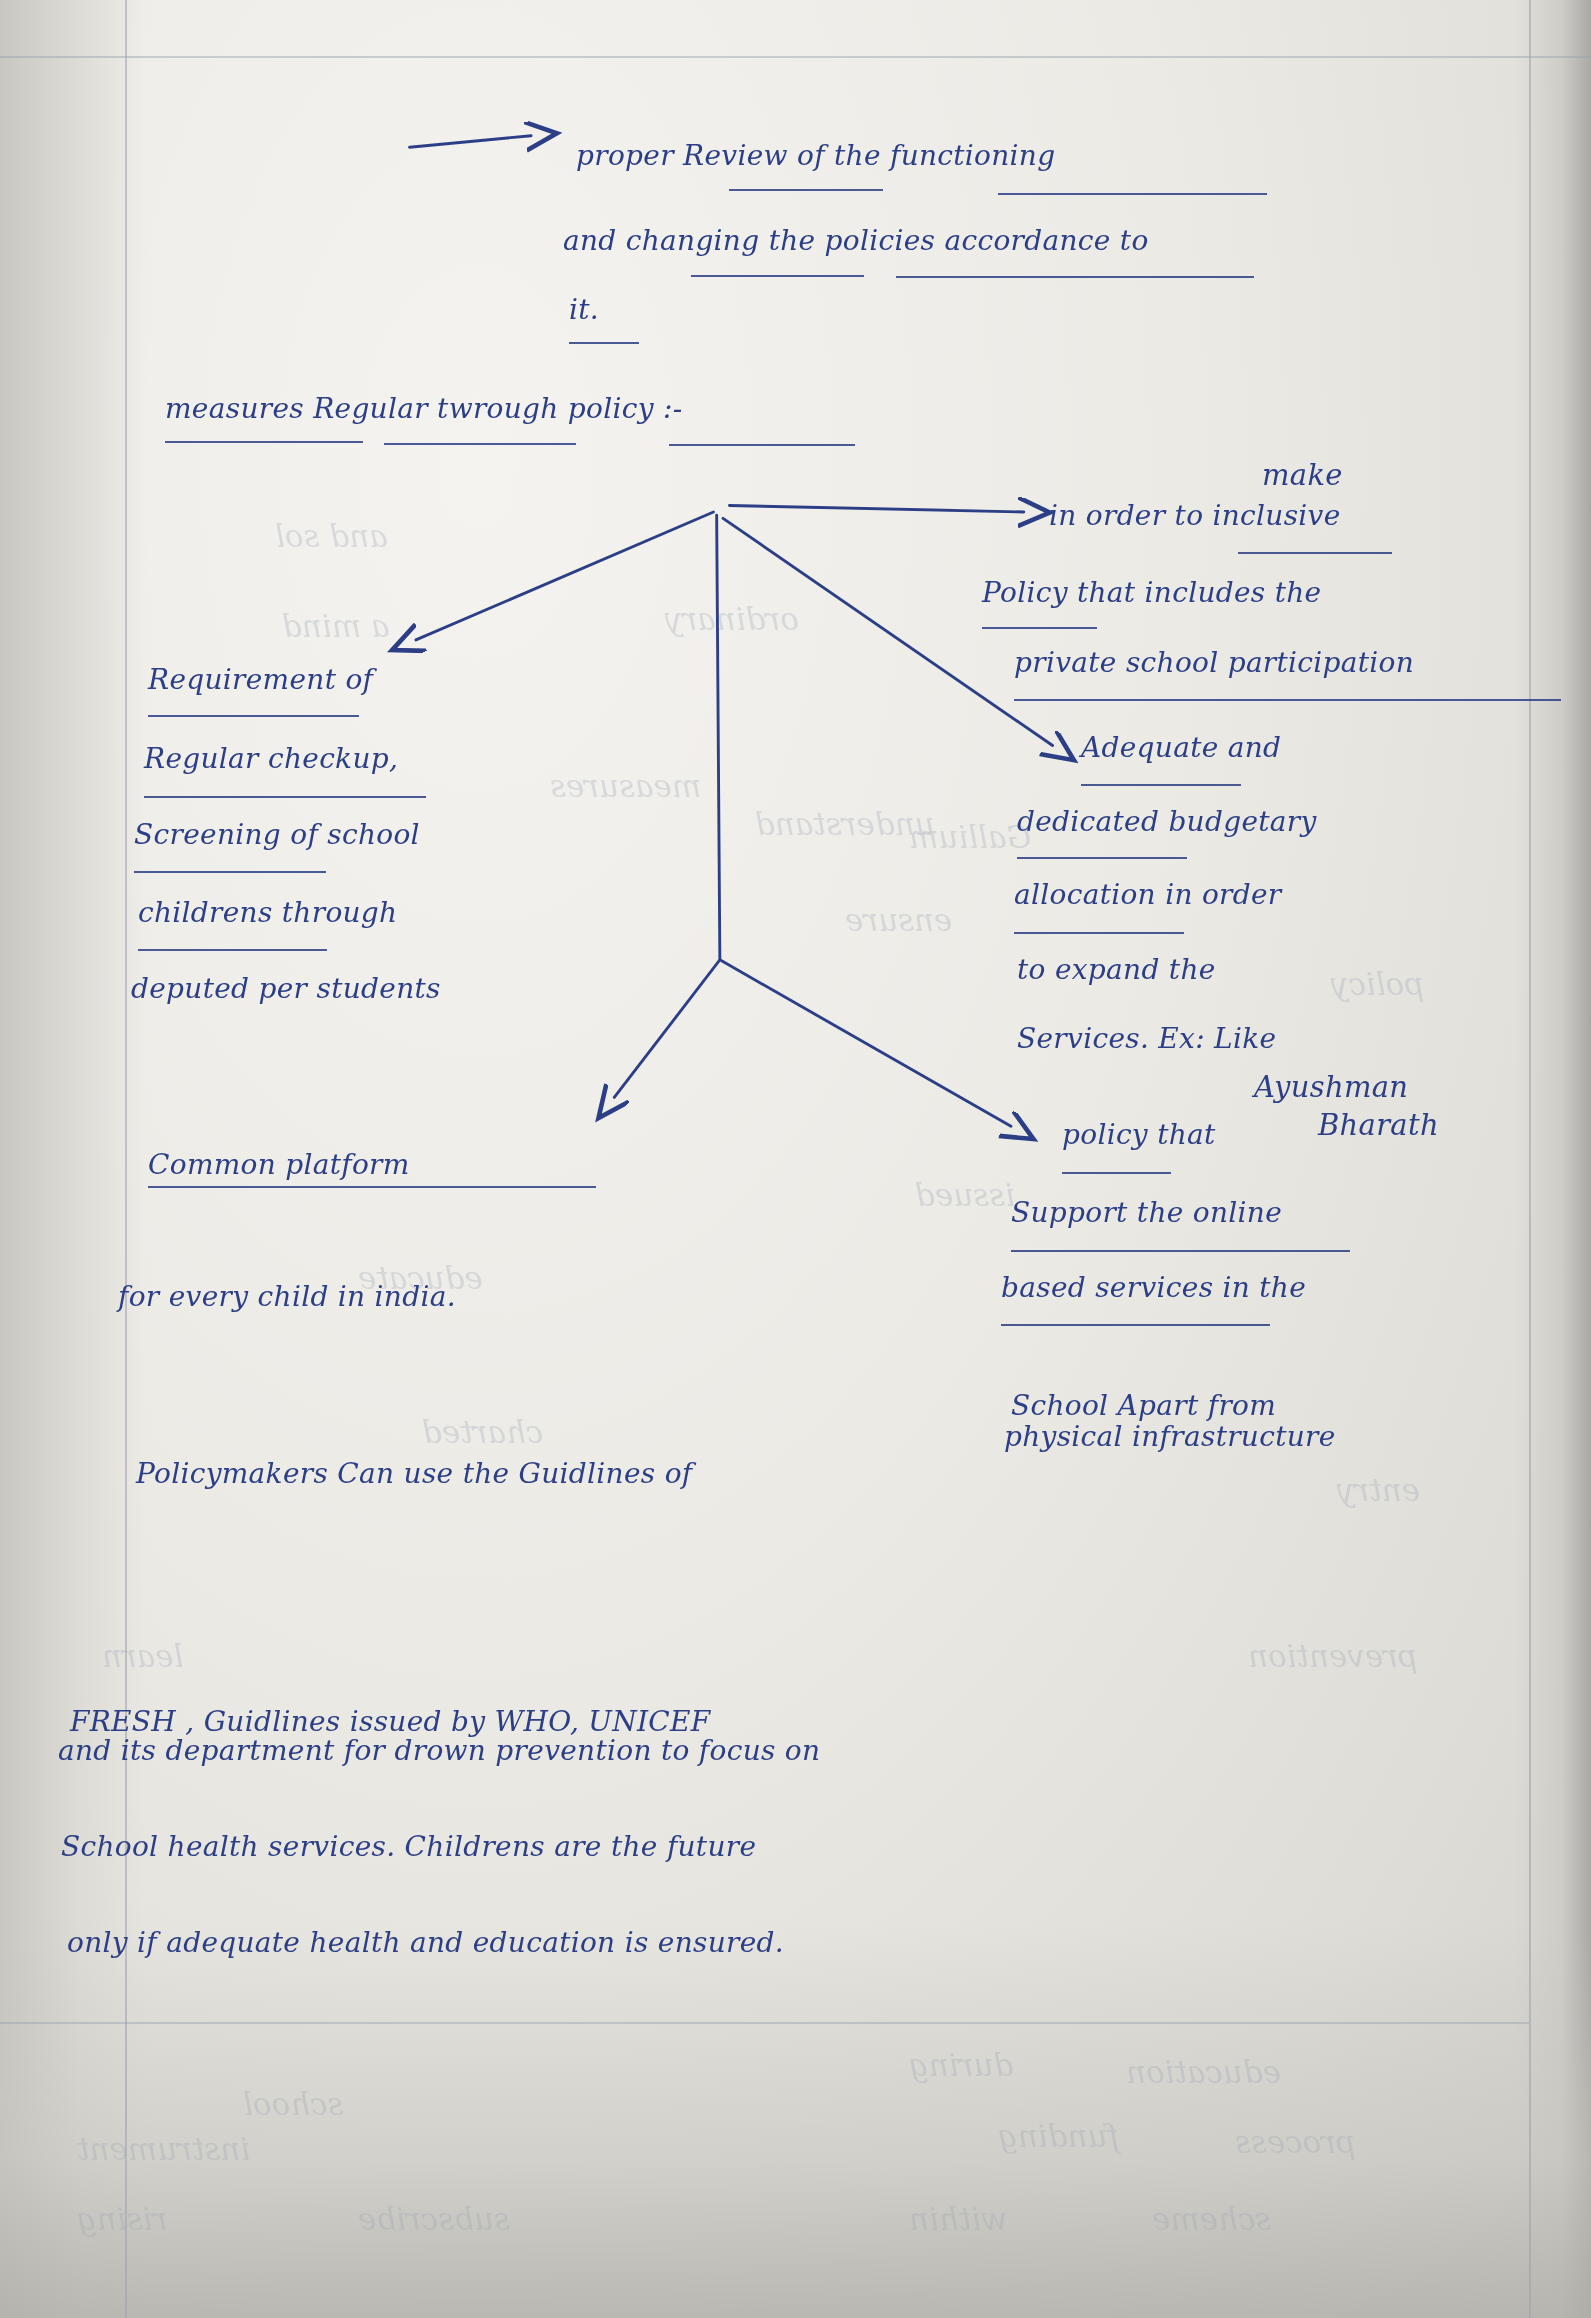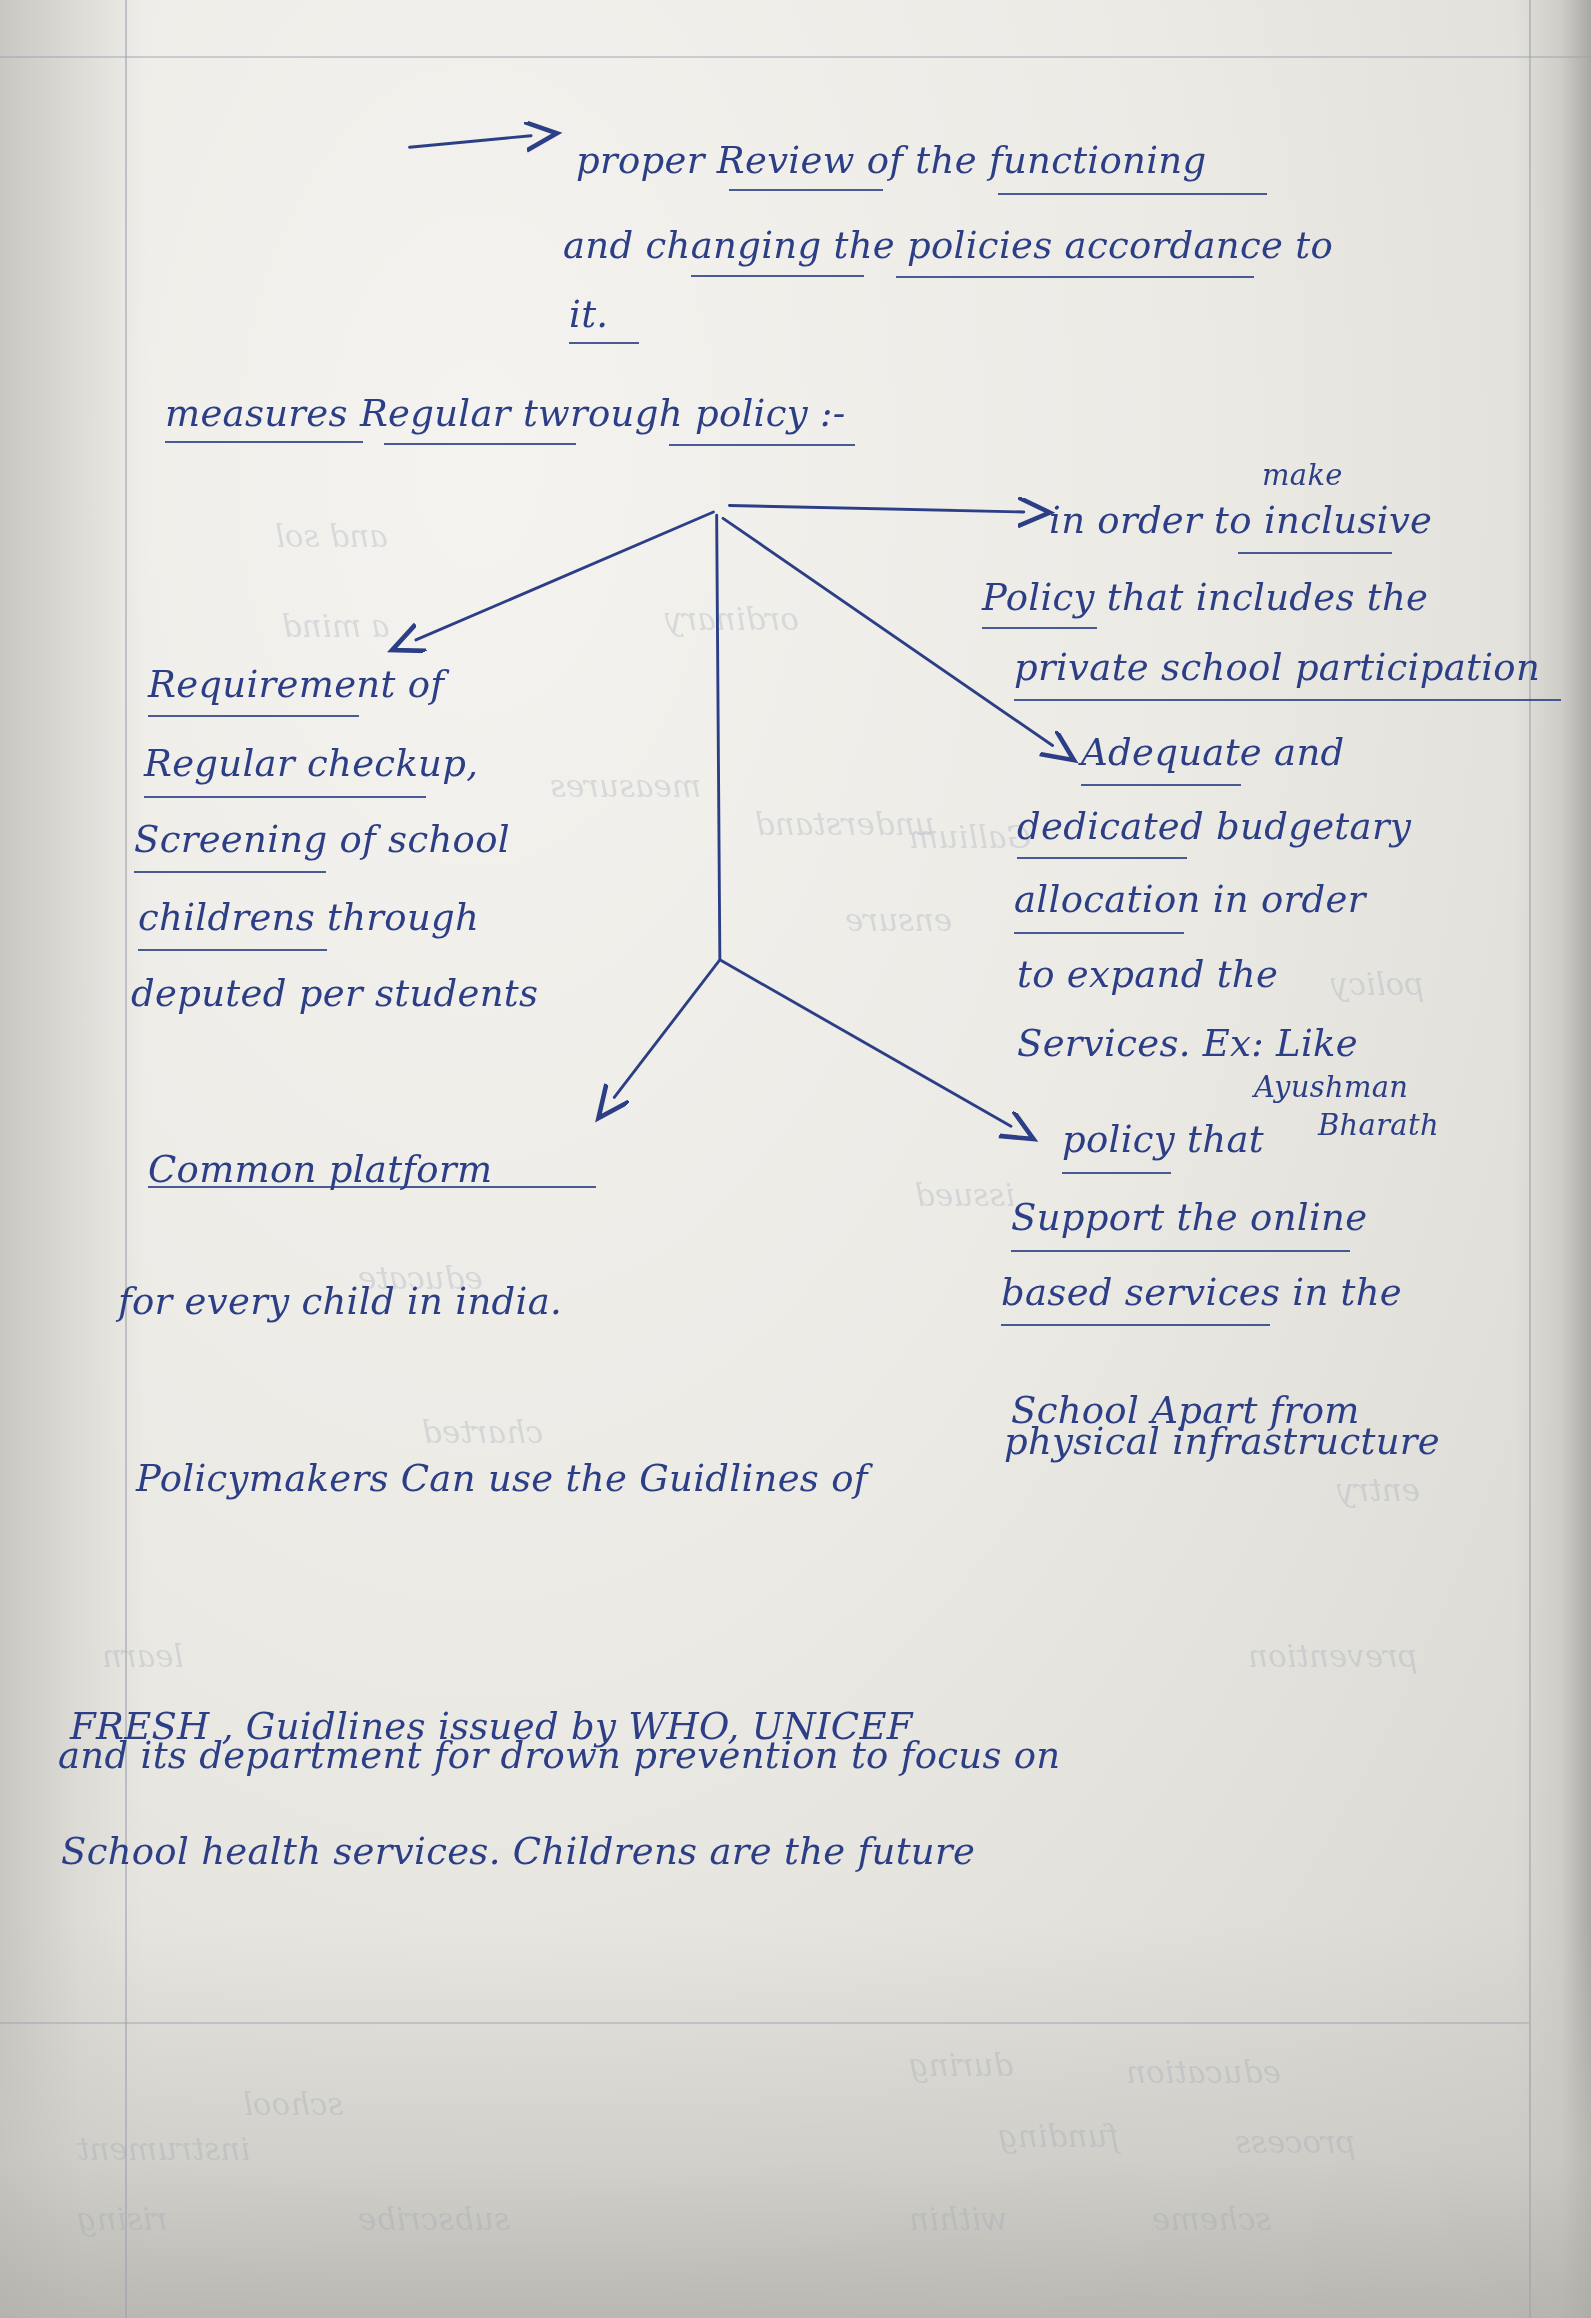--- a/index.html
+++ b/index.html
@@ -91,21 +91,21 @@
     position: absolute;
     color: #2c3f86;
     font-family: "DejaVu Serif", serif;
     font-style: italic;
     white-space: nowrap;
     letter-spacing: 0.3px;
   }
 
   .s46 { font-size: 29px; }
   .s48 { font-size: 31px; }
-  .s54 { font-size: 37px; }
+  .s54 { font-size: 28px; }
 
   
   .uline {
     position: absolute;
     height: 1.9px;
     background: #2c3f86;
     opacity: .85;
   }
 
   
@@ -213,20 +213,21 @@
   <div class="hw s54" style="left:1004px; top:1420px;">physical infrastructure</div>
 
   <div class="hw s54" style="left:148px; top:1132px;margin-top:16px;">Common platform</div>
   <div class="uline" style="left:148px; top:1186px; width:448px;"></div>
   <div class="hw s54" style="left:118px; top:1280px;">for every child in india.</div>
 
   <div class="hw s54" style="left:136px; top:1457px;">Policymakers Can use the Guidlines of</div>
   <div class="hw s54" style="left:70px; top:1705px;">FRESH , Guidlines issued by WHO, UNICEF</div>
   <div class="hw s54" style="left:58px; top:1734px;">and its department for drown prevention to focus on</div>
   <div class="hw s54" style="left:61px; top:1830px;">School health services. Childrens are the future</div>
+  <div class="hw s54" style="left:67px; top:1926px;">only if adequate health and education is ensured.</div>
 
   <svg class="svg-layer" viewBox="0 0 2488 3624">
     <defs>
       <marker id="ah" markerWidth="16" markerHeight="16" refX="2" refY="5" orient="auto">
         <path d="M0,0 L11,5 L0,10" fill="none" stroke="#2c3f86" stroke-width="1.6"></path>
       </marker>
     </defs>
     <g stroke="#2c3f86" stroke-width="4.5" fill="none" marker-end="url(#ah)" stroke-linecap="round">
 
       <path d="M640,230 L830,212"></path>

